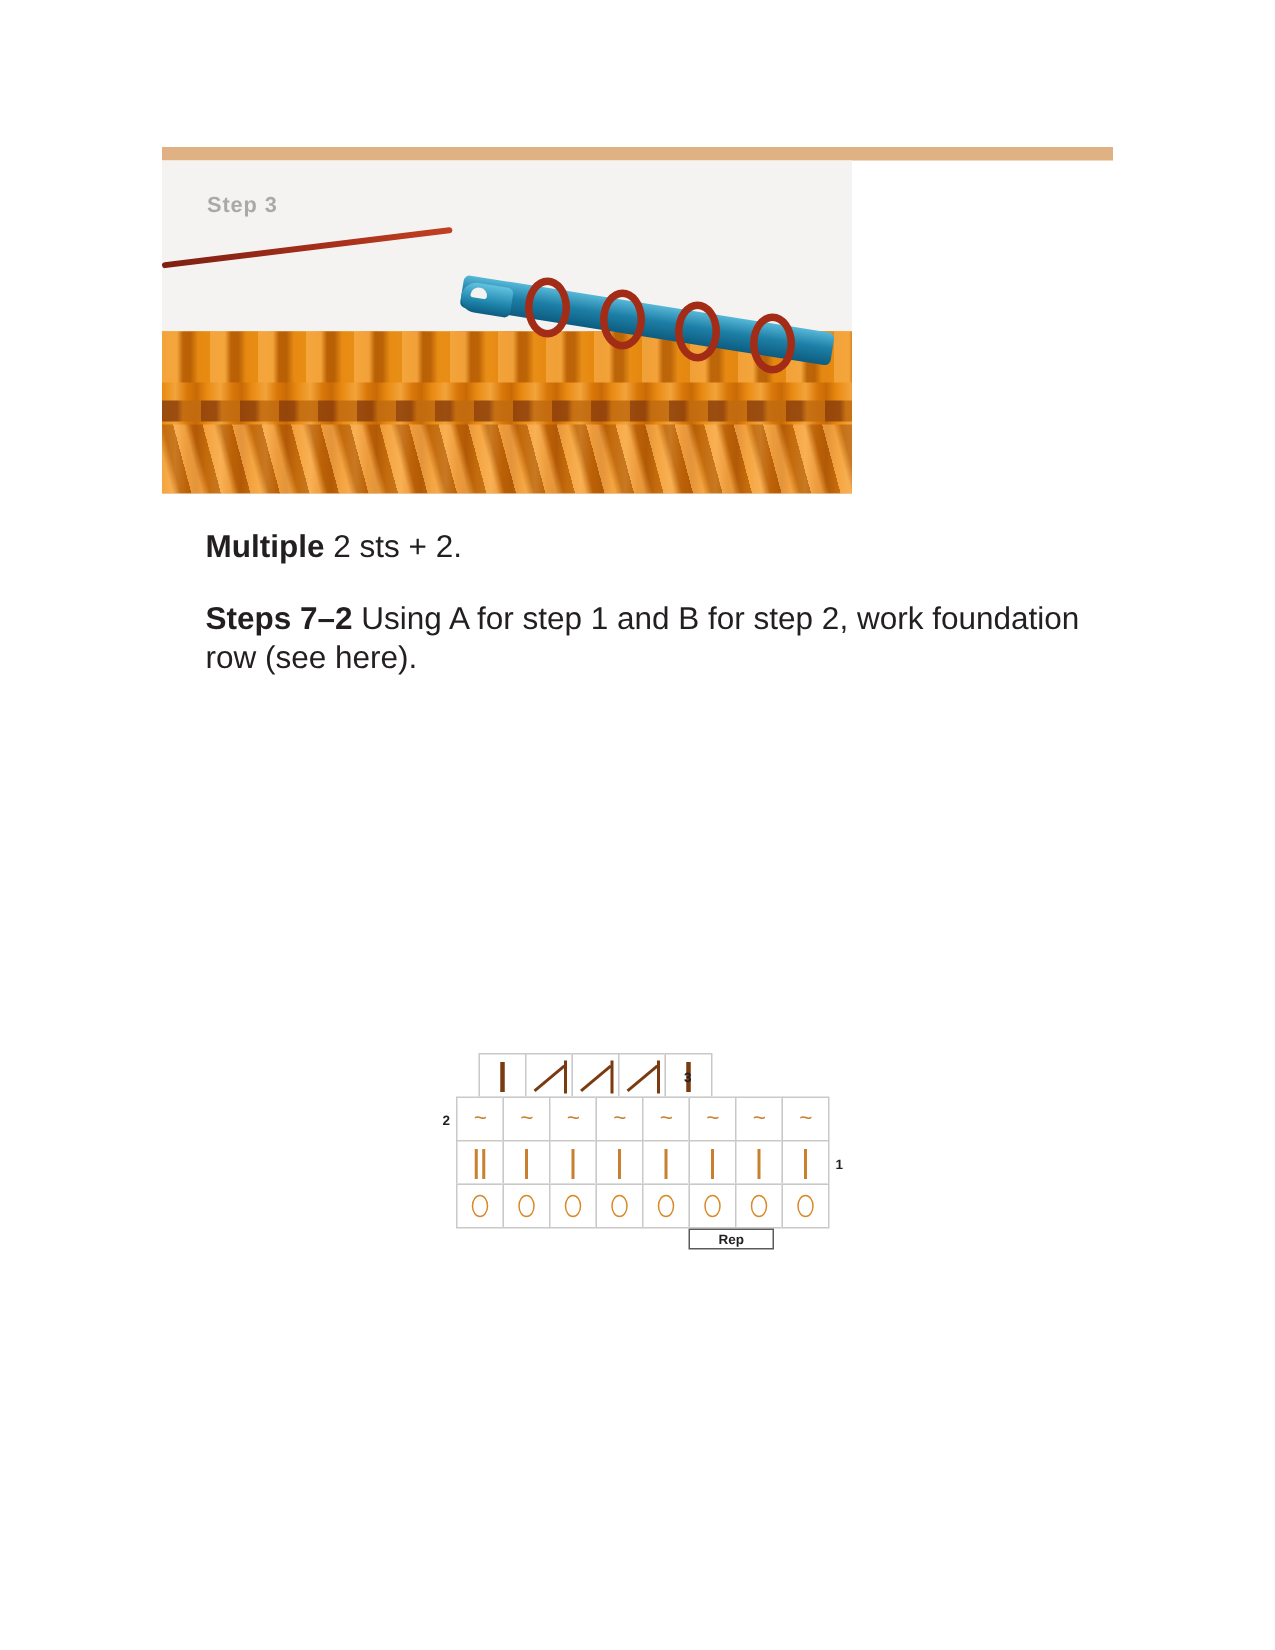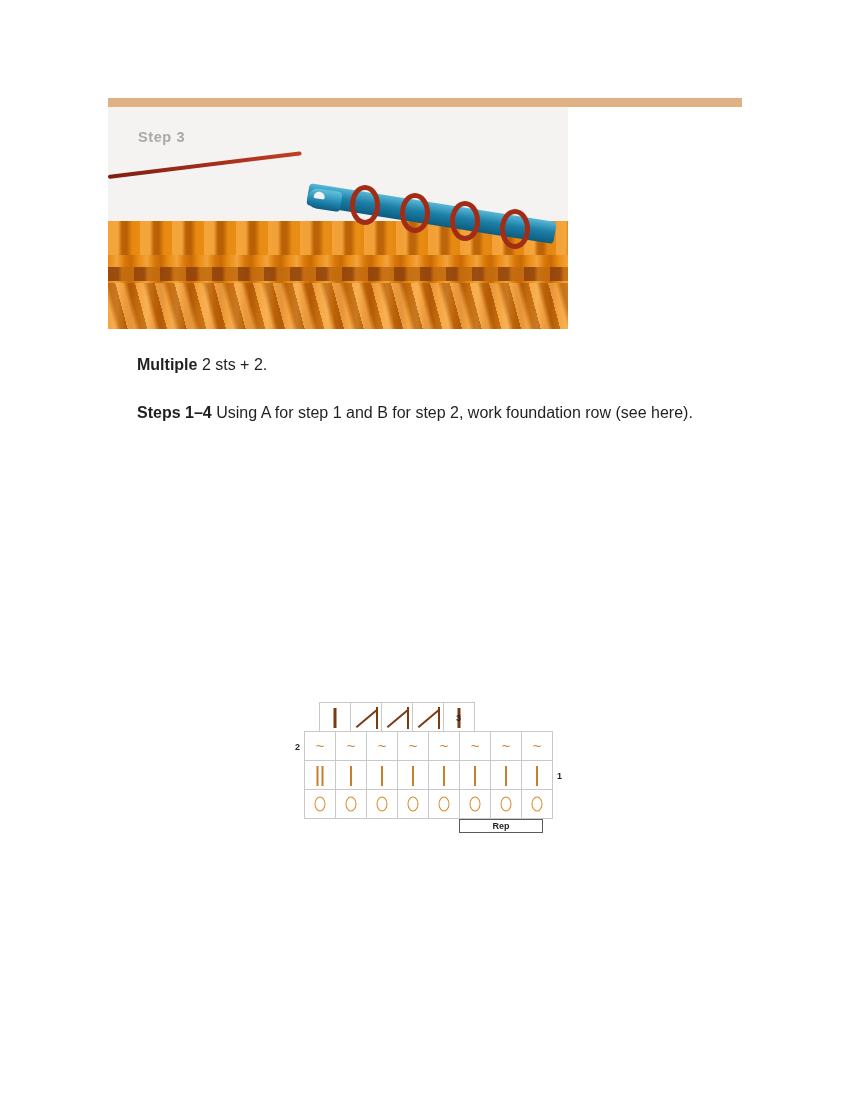--- a/index.html
+++ b/index.html
@@ -160,21 +160,21 @@
   }
 
   
   .content {
     position: absolute;
     left: 137px;
     top: 352px;
     width: 600px;
   }
   .para {
-    font-size: 16px;
+    font-size: 21px;
     line-height: 26px;
     margin: 0 0 22px 0;
   }
   .para b { font-weight: bold; }
 
   
   .chart-wrap {
     position: absolute;
     left: 290px;
     top: 703px;
@@ -309,21 +309,21 @@
     <div class="yloop" style="left:160px; top:24px;"></div>
     <div class="yloop" style="left:210px; top:32px;"></div>
   </div>
 </div>
 
 <div class="content">
   <p class="para">
     <b>Multiple</b><span> 2 sts + 2.</span>
   </p>
   <p class="para">
-    <b>Steps 1–4</b><span> Using A for step 1 and B for step 2, work foundation row (see here).</span>
+    <b>Steps 7–2</b><span> Using A for step 1 and B for step 2, work foundation row (see here).</span>
   </p>
 </div>
 
 <div class="chart-wrap">
 
   <div class="crow" style="position:absolute; left:30px; top:0;">
     <div class="cell">
         <i class="sym-vbar"></i>
       </div>
     <div class="cell">
@@ -420,14 +420,14 @@
         <i class="sym-oval"></i>
       </div>
     <div class="cell">
         <i class="sym-oval"></i>
       </div>
     <div class="cell">
         <i class="sym-oval"></i>
       </div>
   </div>
 
-  <div class="rep-box" style="left:169px; top:116px; width:84px; height:14px;">Rep</div>
+  <div class="rep-box" style="left:169px; top:116px; width:57px; height:14px;">Rep</div>
 </div>
 
 </body></html>

